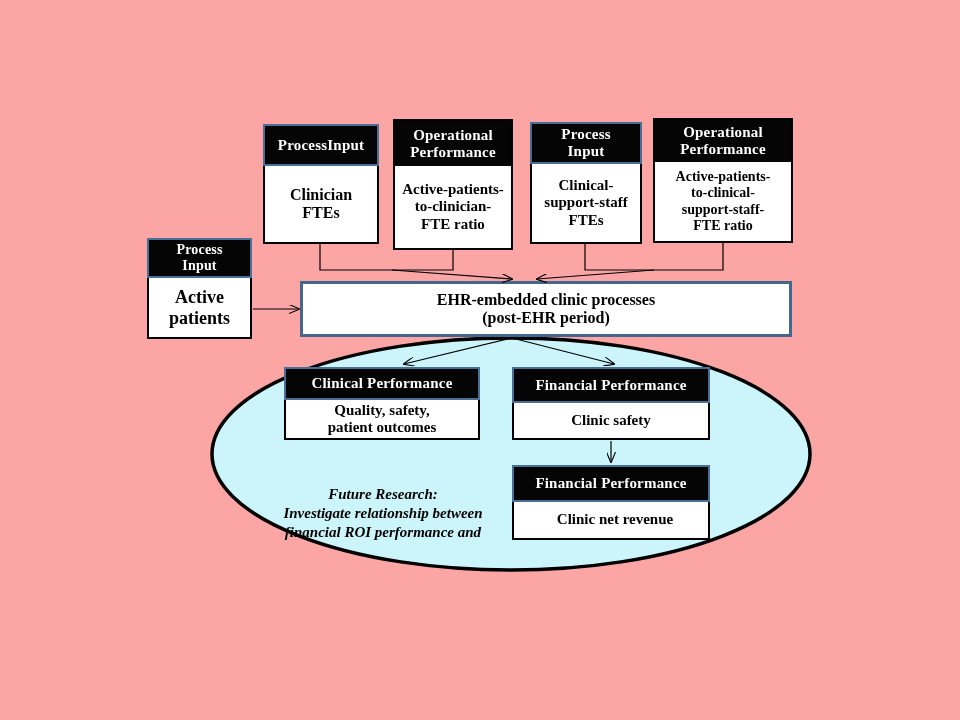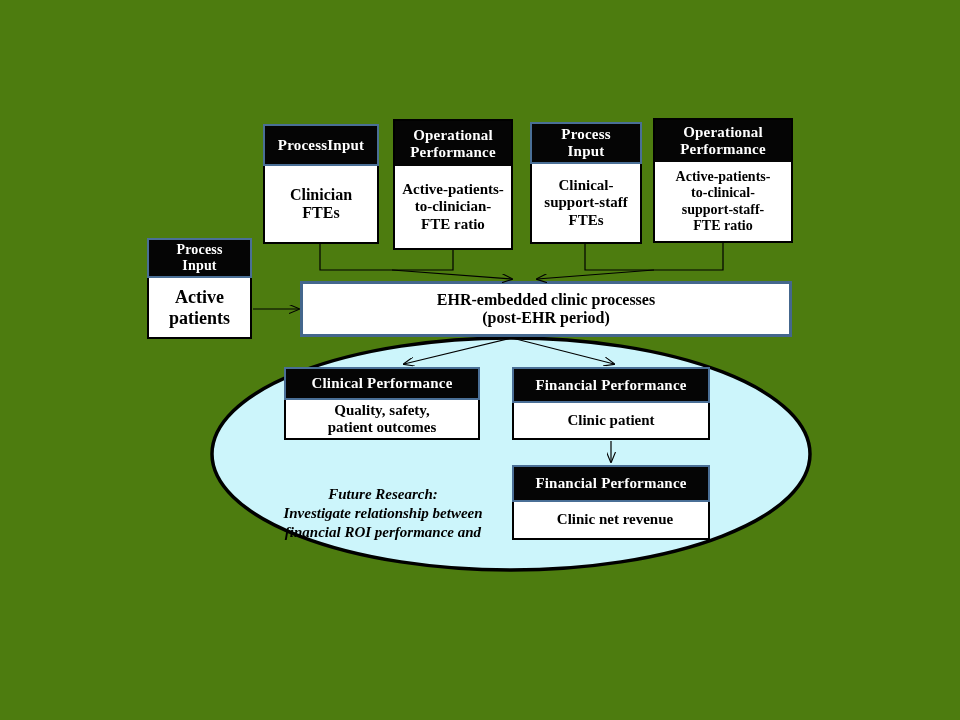--- a/index.html
+++ b/index.html
@@ -4,21 +4,21 @@
 <style>
   html, body {
     margin: 0;
     padding: 0;
     background: #ffffff;
   }
   #canvas {
     position: relative;
     width: 960px;
     height: 720px;
-    background: #4d7c0f;
+    background: #fca5a5;
     font-family: "Liberation Serif", "DejaVu Serif", serif;
     overflow: hidden;
   }
   svg.layer {
     position: absolute;
     left: 0; top: 0;
     width: 960px; height: 720px;
     pointer-events: none;
   }
   svg.layer.below { z-index: 1; }
@@ -248,21 +248,21 @@
         <span>patient  outcomes</span>
       </div>
     </div>
   </div>
 
   <div class="node" id="n-financial-revenue">
     <div class="hdr framed">
       <span>Financial  Performance</span>
     </div>
     <div class="body">
-      <span>Clinic  patient</span>
+      <span>Clinic  safety</span>
     </div>
   </div>
 
   <div class="node" id="n-financial-net">
     <div class="hdr framed">
       <span>Financial  Performance</span>
     </div>
     <div class="body">
       <span>Clinic  net revenue</span>
     </div>

